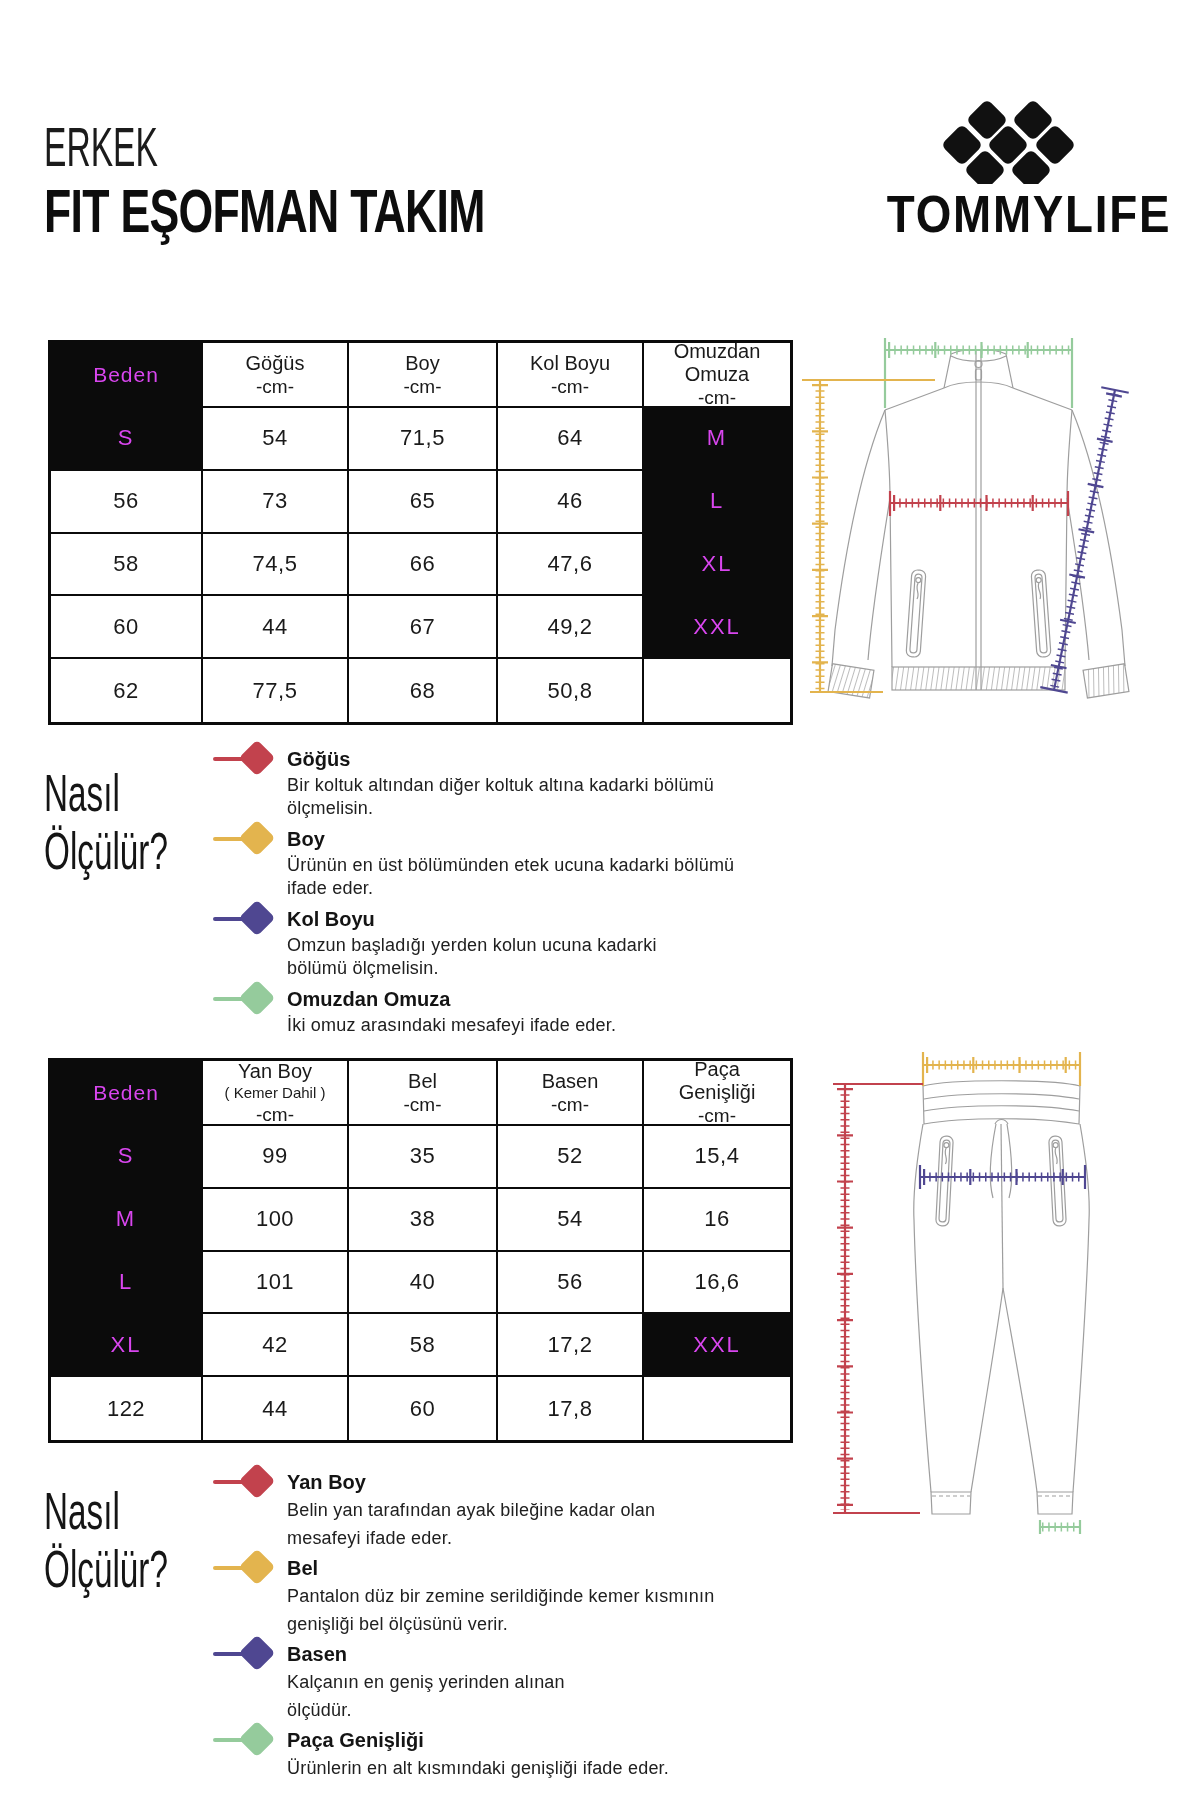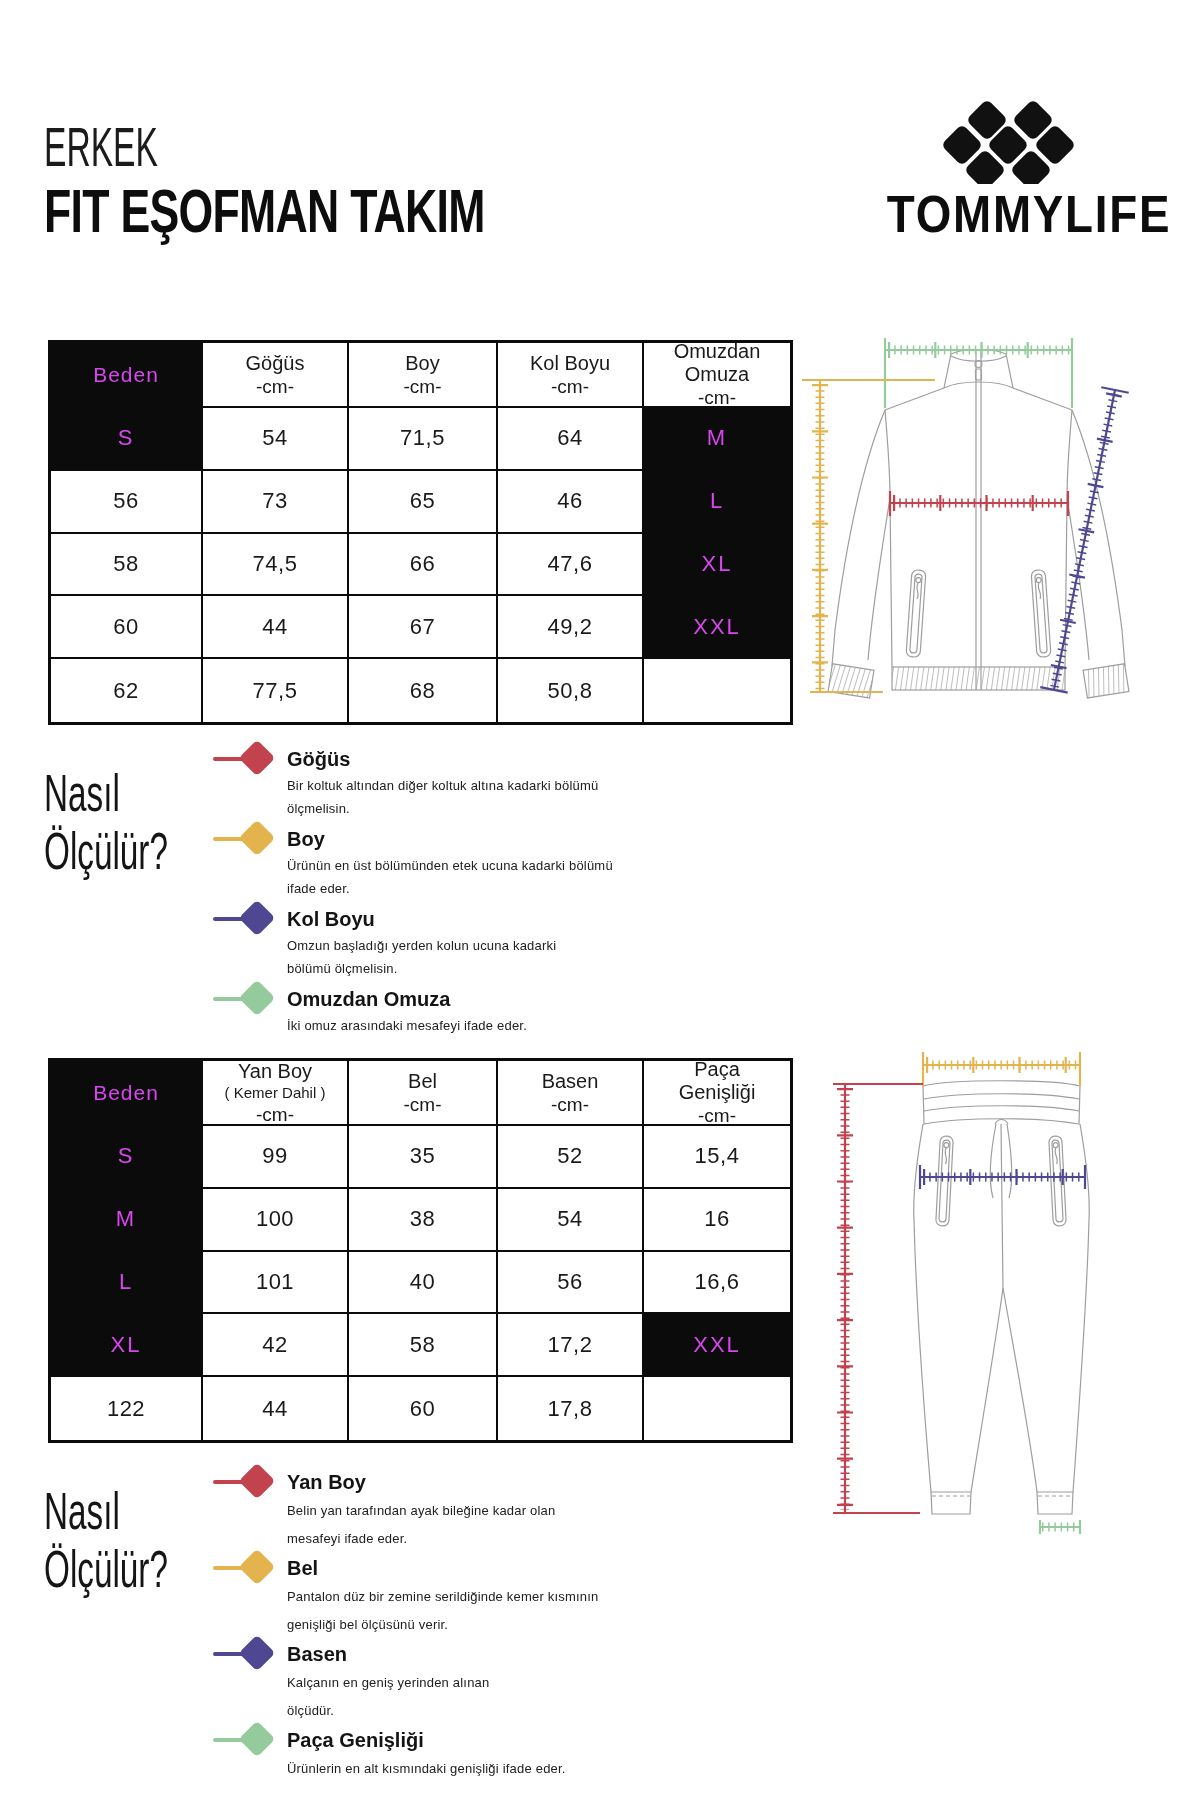--- a/index.html
+++ b/index.html
@@ -32,21 +32,21 @@
   .size-label{font-size:22px;letter-spacing:2px;}
   .val{font-size:22px;letter-spacing:.5px;color:#1a1a1a;}
 
   
   .legend{position:absolute;left:213px;width:540px;}
   .legend-item{display:flex;margin-bottom:6px;}
   .lg-marker{flex:0 0 74px;position:relative;height:26px;}
   .lg-stem{position:absolute;left:0;top:11px;width:36px;height:3.5px;border-radius:2px;}
   .lg-diamond{position:absolute;left:31px;top:-1px;width:26px;height:26px;border-radius:5px;transform:rotate(45deg);}
   .lg-title{font-size:20px;font-weight:700;line-height:26px;margin-bottom:2px;color:#141414;}
-  .lg-desc{font-size:13px;line-height:23px;white-space:pre-line;color:#202020;letter-spacing:.2px;}
+  .lg-desc{font-size:18px;line-height:23px;white-space:pre-line;color:#202020;letter-spacing:.2px;}
   .legend.spaced .lg-desc{line-height:27.5px;}
   .legend.spaced .legend-item{margin-bottom:3px;}
 
   
   .diagram{position:absolute;}
   .garment path,.garment rect,.garment line,.garment circle{stroke:#9e9e9e;fill:none;stroke-width:1.2;}
   .garment .ribbed{fill:url(#rib1);}
   .garment .dashed{stroke-dasharray:4 3;}
   g.rl line{fill:none;}
   .rline{stroke-width:2.2;}

